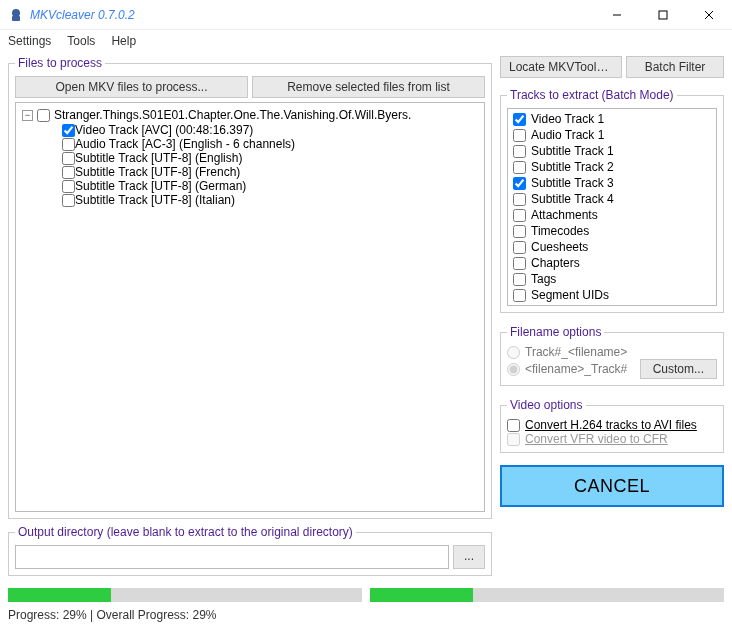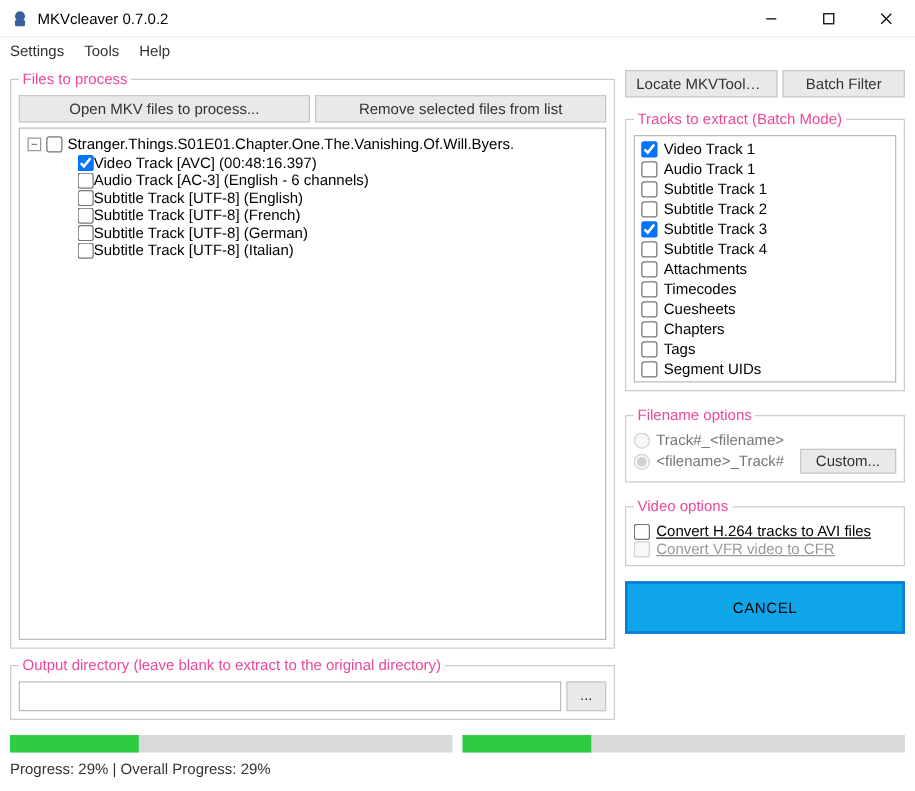--- a/index.html
+++ b/index.html
@@ -19,21 +19,21 @@
     align-items: center;
     padding: 0 0 0 8px;
     background: #fff;
     border-bottom: 1px solid #eee;
   }
   .titlebar .app-icon {
     width: 16px; height: 16px;
     margin-right: 6px;
     display: inline-block;
   }
-  .titlebar .title { flex: 0 0 auto; color: #000000; }
+  .titlebar .title { flex: 0 0 auto; color: #3b82f6; font-style: italic; }
   .titlebar .spacer { flex: 1; }
   .win-btn {
     width: 46px; height: 30px;
     display: flex; align-items: center; justify-content: center;
     font-family: inherit;
   }
   .menubar {
     height: 22px;
     display: flex;
     align-items: center;
@@ -52,21 +52,21 @@
 
   fieldset {
     border: 1px solid #ccc;
     margin: 0 0 6px 0;
     padding: 6px;
     position: relative;
   }
   fieldset > legend {
     font-size: 12px;
     padding: 0 3px;
-    color: #ec4899;
+    color: #4c1d95;
   }
 
   .btn {
     background: #e9e9e9;
     border: 1px solid #c8c8c8;
     padding: 3px 8px;
     font-family: inherit;
     font-size: 12px;
     color: #333;
     text-align: center;
@@ -132,22 +132,22 @@
     border: 1px solid #bbb;
     padding: 4px 5px;
     font-family: inherit;
     font-size: 12px;
   }
   .browse-btn { width: 32px; }
 
   .cancel-btn {
     height: 42px;
     border: 2px solid #0e7bd6;
-    background: #0ea5e9;
-    font-size: 12px;
+    background: #7dd3fc;
+    font-size: 18px;
     letter-spacing: 0.5px;
     display: flex; align-items: center; justify-content: center;
   }
 
   .progress-row {
     display: flex; gap: 8px;
     padding: 0 8px 4px 8px;
   }
   .pbar {
     flex: 1; height: 14px;

